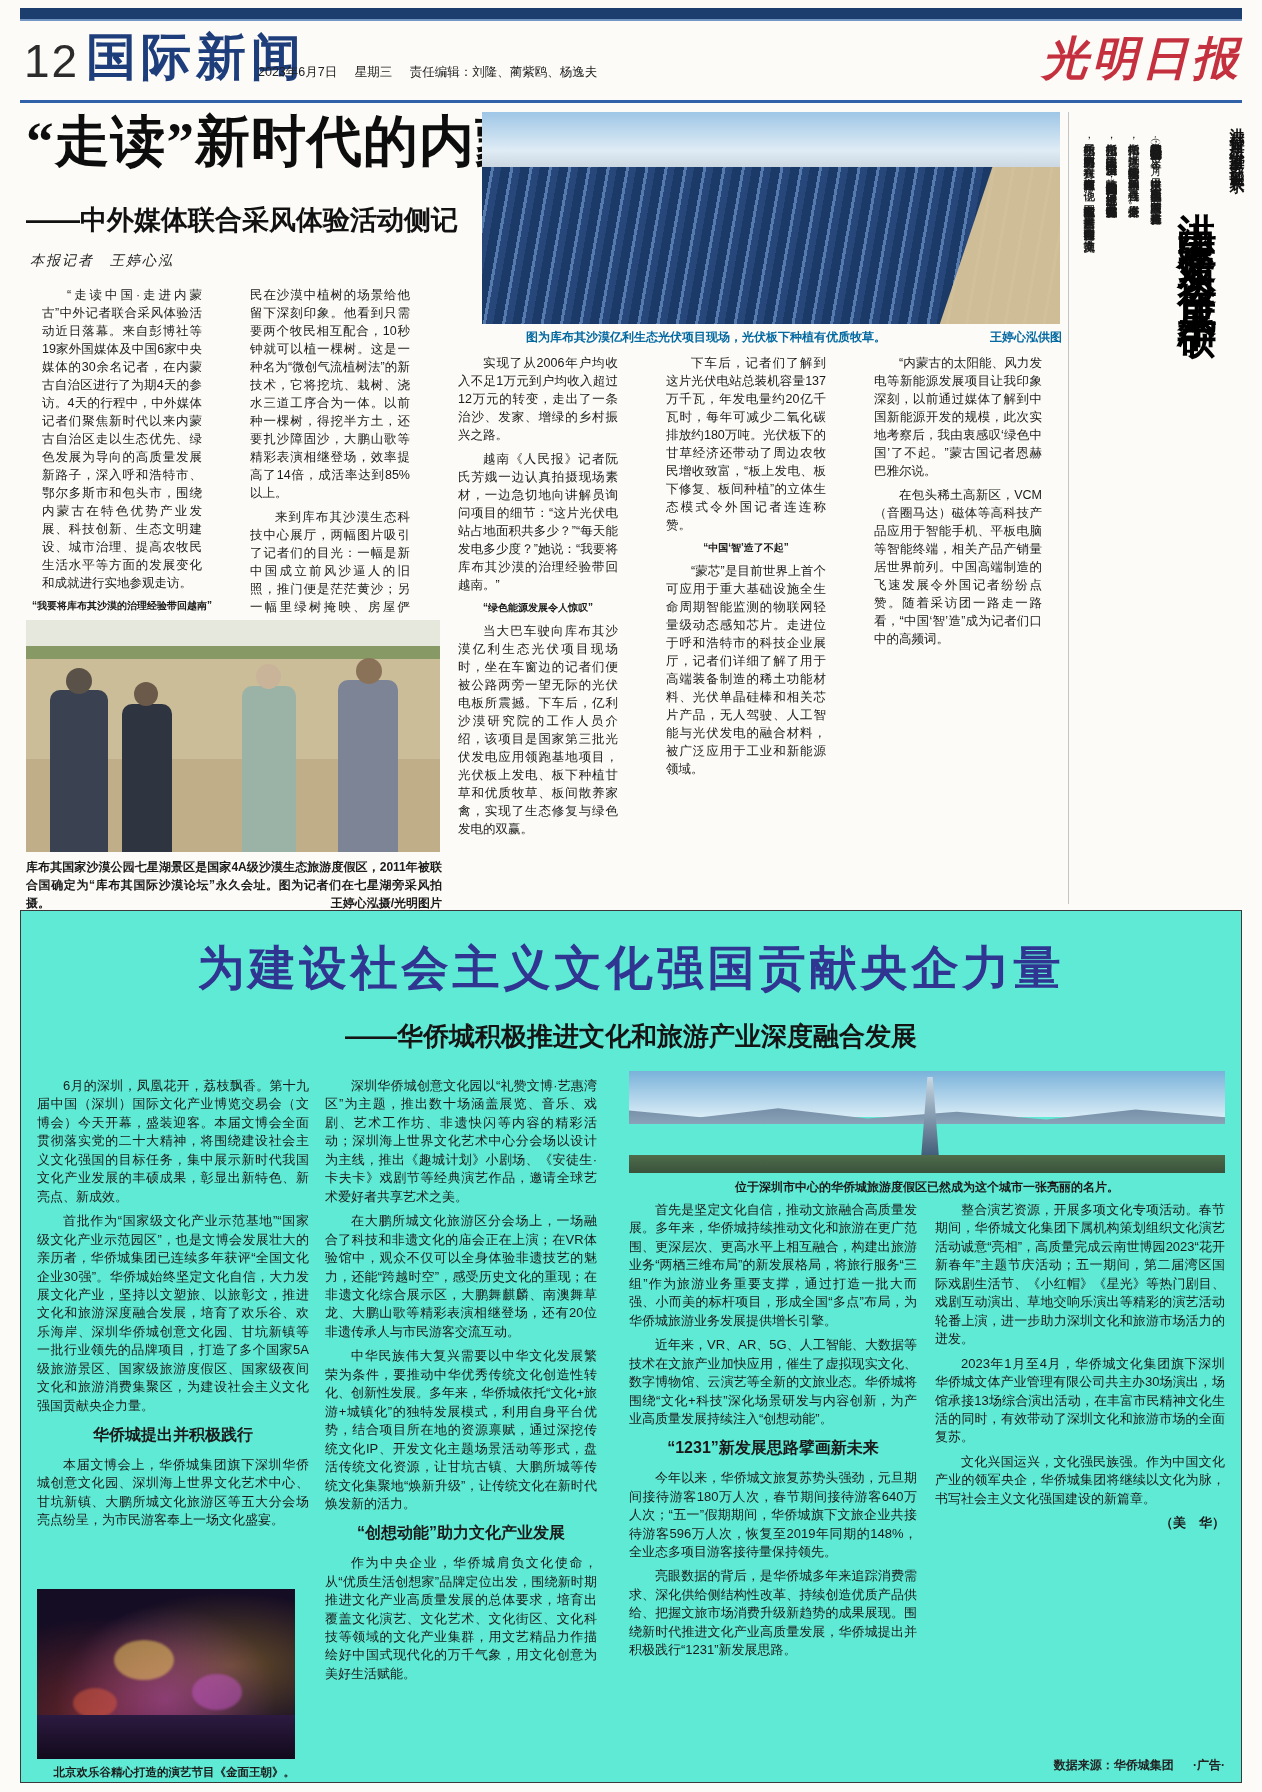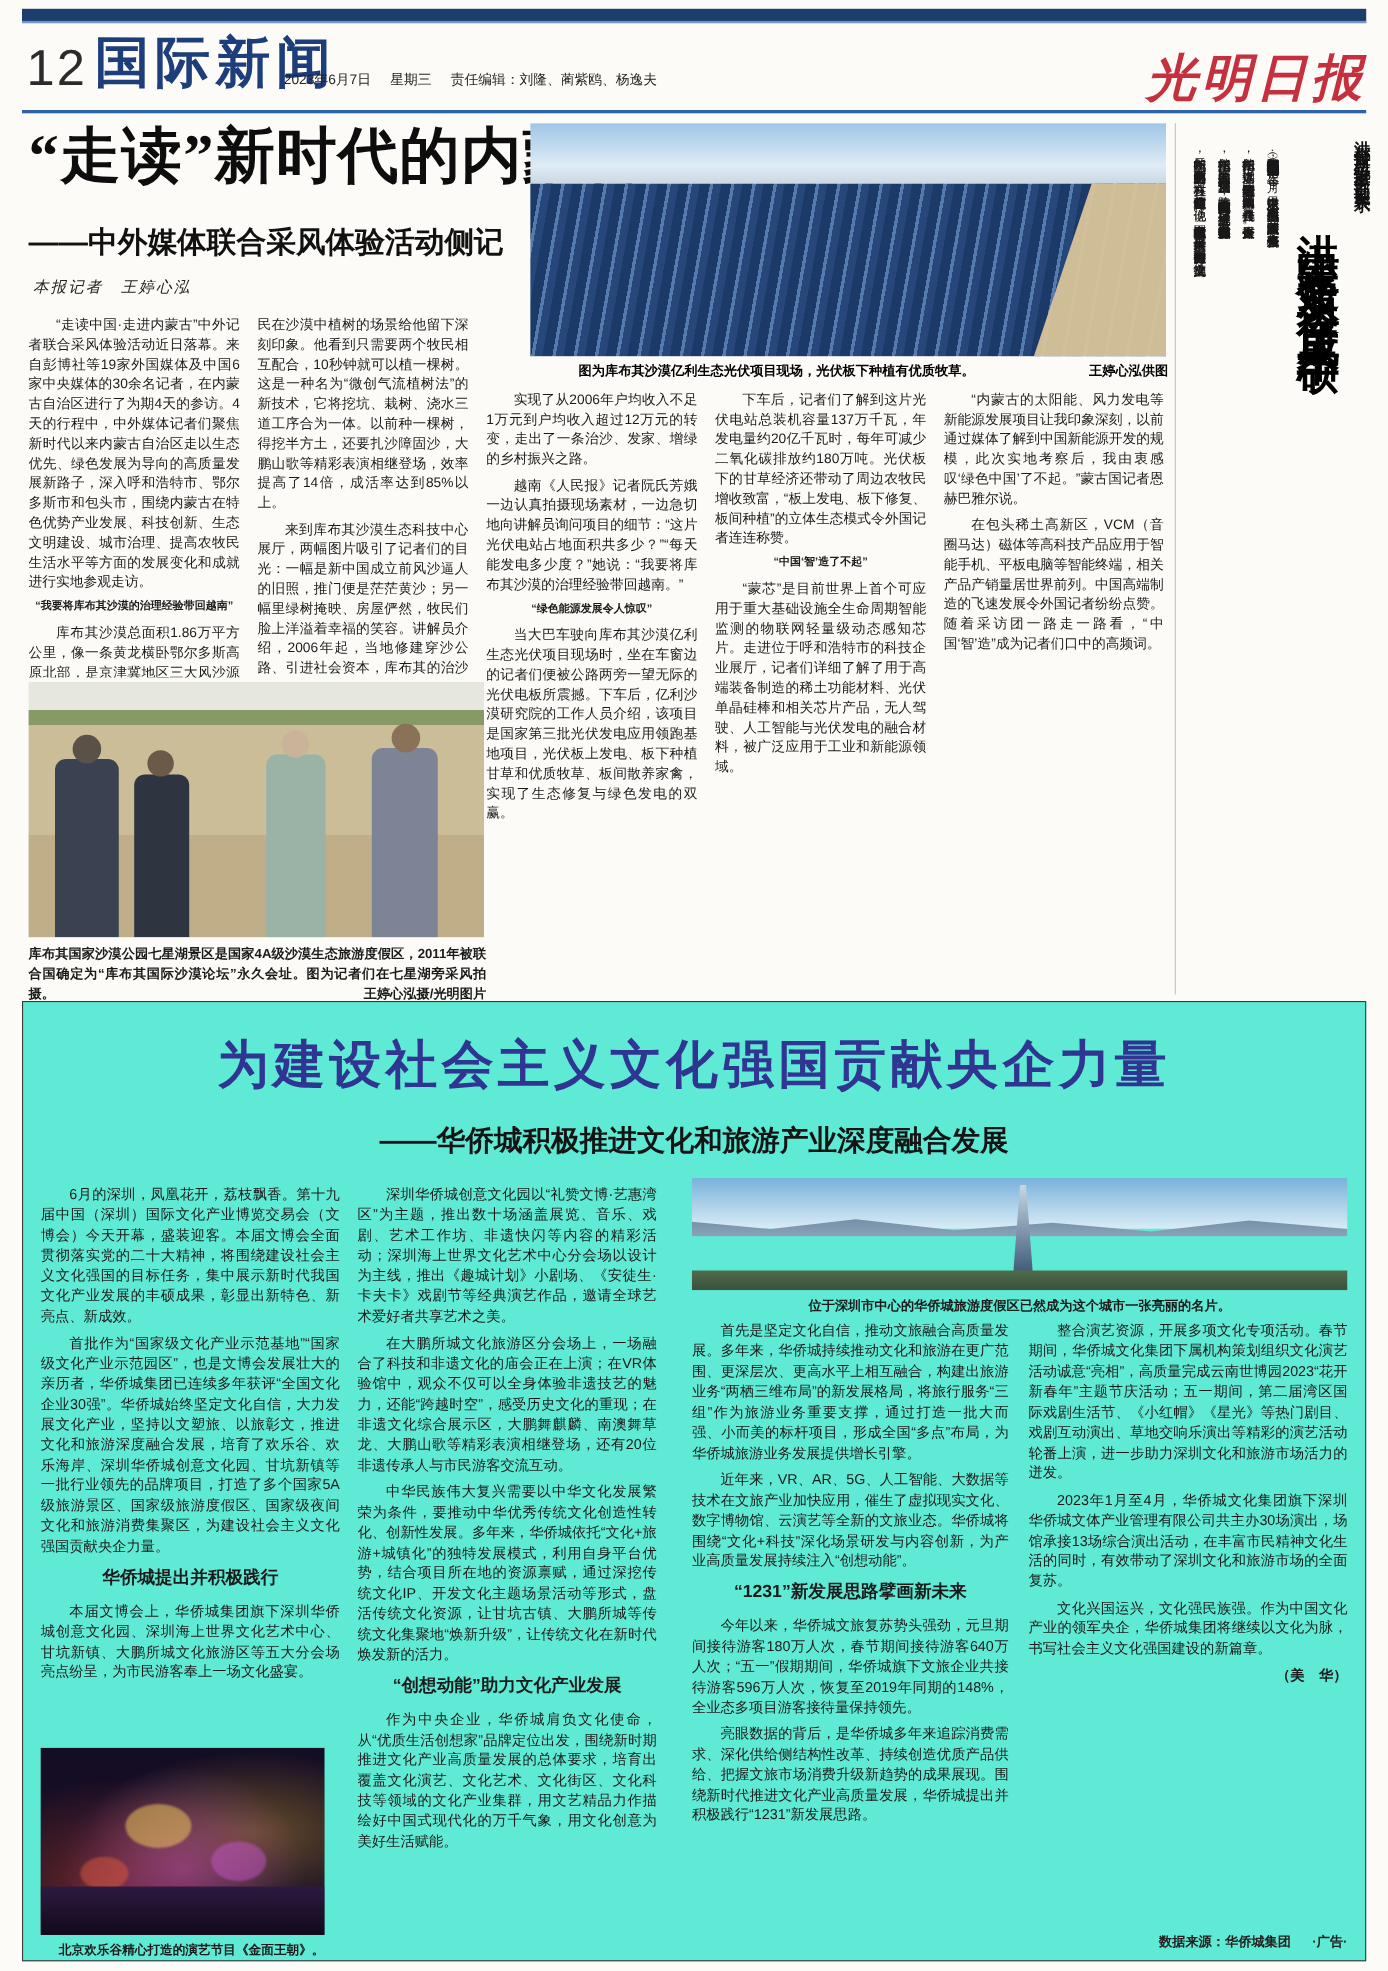--- a/index.html
+++ b/index.html
@@ -6,38 +6,38 @@
   #page{position:relative;width:1262px;height:1792px;background:#fcfbf7;margin:0 auto;
         font-family:"Liberation Sans","DejaVu Sans",sans-serif;color:#1a1a1a;overflow:hidden;}
   .serif{font-family:"Liberation Serif","DejaVu Serif",serif;}
   
   .topbar{position:absolute;left:20px;top:8px;width:1222px;height:11px;background:#1c3e6f;border-bottom:2px solid #7396c4;}
   .pageno{position:absolute;left:24px;top:34px;font-size:46px;color:#2b2b2b;letter-spacing:2px;}
   .section-title{position:absolute;left:86px;top:24px;font-size:50px;font-weight:900;color:#1e3d7b;letter-spacing:5px;}
   .dateline{position:absolute;left:258px;top:64px;font-size:12.5px;color:#222;}
   .dateline span{margin-right:14px;}
   .masthead{position:absolute;left:1020px;top:28px;width:222px;text-align:right;font-size:46px;font-weight:900;
-            font-style:italic;color:#c5303e;letter-spacing:4px;margin-top:12px;}
+            font-style:italic;color:#c5303e;letter-spacing:4px;}
   .header-rule{position:absolute;left:20px;top:100px;width:1222px;height:3px;background:#2f62a8;}
   
   .headline{position:absolute;left:26px;top:110px;width:640px;font-size:55px;font-weight:900;letter-spacing:1px;color:#0d0d0d;line-height:1.15;}
   .deck{position:absolute;left:26px;top:202px;width:620px;font-size:27px;font-weight:bold;color:#111;}
   .byline{position:absolute;left:30px;top:252px;font-size:14px;font-style:italic;color:#222;letter-spacing:2px;}
   .photo{position:absolute;overflow:hidden;}
   .photo-solar{left:482px;top:112px;width:578px;height:212px;}
   .solar-sky{position:absolute;left:0;top:0;width:100%;height:26%;background:linear-gradient(180deg,#9ec6e6 0%,#dfecf5 70%,#cbd8e2 100%);}
   .solar-panels{position:absolute;left:0;top:26%;width:100%;height:74%;
      background:repeating-linear-gradient(100deg,#1b3a68 0 9px,#557aae 9px 12px,#27477a 12px 19px);}
   .solar-sand{position:absolute;right:0;top:26%;width:26%;height:74%;background:#d8c499;
      clip-path:polygon(55% 0,100% 0,100% 100%,20% 100%);opacity:.95;}
-  .cap-row{position:absolute;left:440px;top:329px;width:622px;height:18px;font-size:12px;font-weight:600;color:#000000;}
+  .cap-row{position:absolute;left:440px;top:329px;width:622px;height:18px;font-size:12px;font-weight:600;color:#0369a1;}
   .cap-row .cap-center{display:block;text-align:center;padding-right:90px;}
   .cap-row .cap-credit{position:absolute;right:0;top:0;font-weight:bold;}
   .col{position:absolute;font-size:12.5px;line-height:1.44;text-align:justify;overflow:hidden;}
-  .col p{margin:0 0 6px;text-indent:2em;}
+  .col p{margin:0 16px 6px;text-indent:2em;}
   .sub{font-weight:bold;text-align:center;font-size:10px;margin:7px 0;text-indent:0;line-height:1.35;}
   .c1{left:26px;top:286px;width:192px;height:330px;}
   .c2{left:234px;top:286px;width:192px;height:330px;}
   .c3{left:442px;top:354px;width:192px;height:549px;}
   .c4{left:650px;top:354px;width:192px;height:549px;}
   .c5{left:858px;top:354px;width:200px;height:549px;}
   .photo-reporters{left:26px;top:620px;width:414px;height:232px;
      background:linear-gradient(180deg,#e6e7dd 0 11%,#879a66 11% 17%,#cbbd98 17% 60%,#bfae87 60% 100%);}
   .person{position:absolute;border-radius:10px 10px 0 0;}
   .head{position:absolute;border-radius:50%;}

